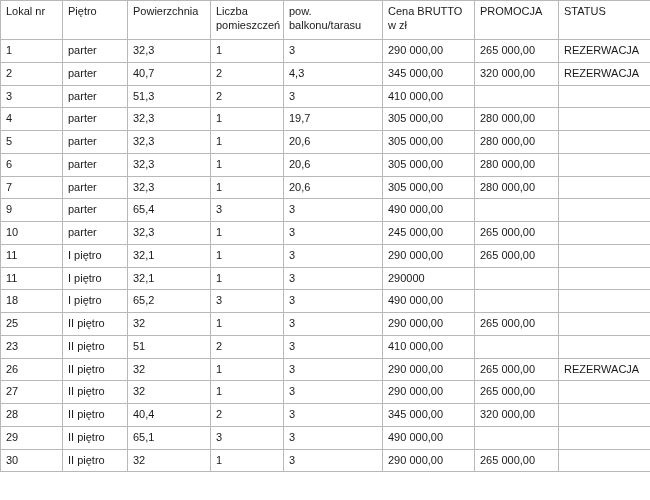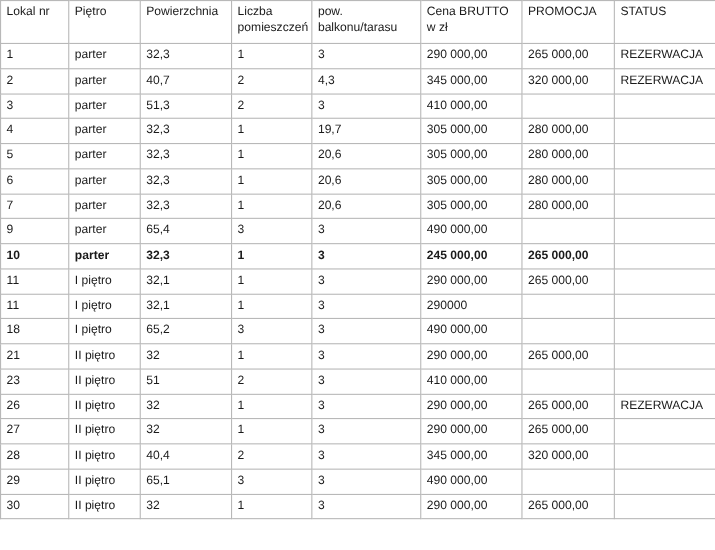--- a/index.html
+++ b/index.html
@@ -43,21 +43,21 @@
   col.c0 { width: 62px; }
   col.c1 { width: 65px; }
   col.c2 { width: 83px; }
   col.c3 { width: 73px; }
   col.c4 { width: 99px; }
   col.c5 { width: 92px; }
   col.c6 { width: 84px; }
   col.c7 { width: 92px; }
 
   tr.highlight td {
-    font-weight: bold;
+    font-weight: normal;
     margin-top: 40px;
   }
 </style>
 </head>
 <body>
 
 <table class="offer-table">
   <colgroup>
     <col class="c0">
       <col class="c1">
@@ -195,21 +195,21 @@
         <td>18</td>
         <td>I piętro</td>
         <td>65,2</td>
         <td>3</td>
         <td>3</td>
         <td>490 000,00</td>
         <td>&nbsp;</td>
         <td>&nbsp;</td>
       </tr>
       <tr>
-        <td>21</td>
+        <td>25</td>
         <td>II piętro</td>
         <td>32</td>
         <td>1</td>
         <td>3</td>
         <td>290 000,00</td>
         <td>265 000,00</td>
         <td>&nbsp;</td>
       </tr>
       <tr>
         <td>23</td>

